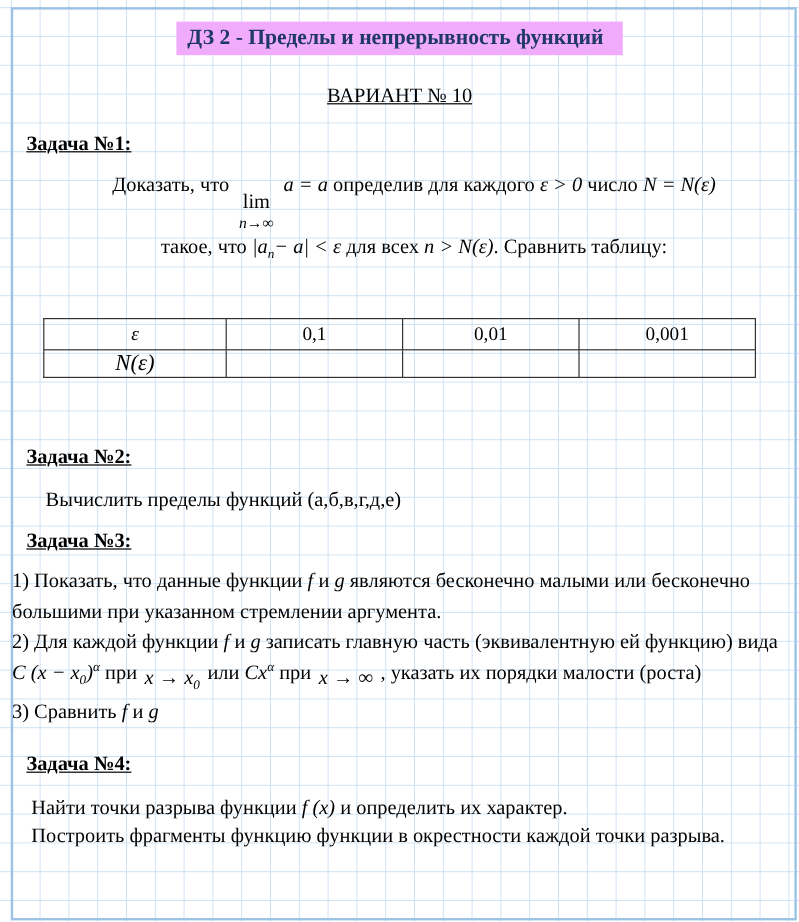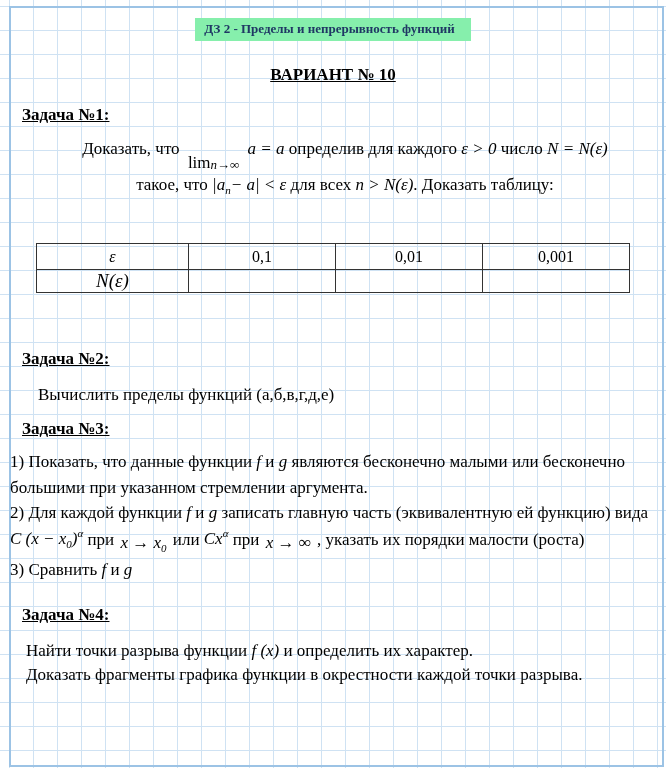--- a/index.html
+++ b/index.html
@@ -20,28 +20,28 @@
   .frame{
     position:absolute; left:9px; top:6px; right:2px; bottom:1px;
     border:2px solid #9cc3e5;
     pointer-events:none;
   }
   .content{ position:relative; padding:18px 10px 0 10px; }
 
   .title-row{ text-align:center; }
   .title-hl{
     display:inline-block;
-    background:#86efac;
+    background:#f0abfc;
     color:#1f3864;
     font-weight:bold;
-    font-size:13px;
+    font-size:18px;
     padding:3px 16px 4px 9px;
   }
   .variant{
-    text-align:center; font-weight:bold; font-size:17px;
+    text-align:center; font-weight:normal; font-size:17px;
     text-decoration:underline; margin-top:24px;
   }
   .task-h{
     font-weight:bold; font-size:17px; text-decoration:underline;
     margin-left:12px;
   }
   .h1{ margin-top:20px; }
   .h2{ margin-top:56px;text-decoration:underline; }
   .h3{ margin-top:14px; }
   .h4{ margin-top:22px; }
@@ -49,21 +49,21 @@
   .para{ margin-left:24px; line-height:1.45;text-align:center; }
   .line1{ margin-top:12px; }
   .line2{ margin-top:2px; }
 
   .mi{ font-style:italic; }
   sub{ font-size:11px; font-style:italic; }
   sup{ font-size:11px; font-style:italic; }
   .low{ display:inline-block; vertical-align:-4px; margin:0 2px; }
 
   .lim{
-    display:inline-flex; flex-direction:row; align-items:center;
+    display:inline-flex; flex-direction:column; align-items:center;
     vertical-align:-14px; line-height:1; margin:0 4px;
   }
   .lim-top{ font-size:17px; }
   .lim-bot{ font-size:13px; font-style:italic; margin-top:3px; }
 
   table.eps-table{
     border-collapse:collapse;
     margin:44px 0 0 26px;
     width:594px;
     table-layout:fixed;
@@ -113,21 +113,21 @@
     <span>определив для каждого</span>
     <span class="mi">ε &gt; 0</span>
     <span>число</span>
     <span class="mi">N = N(ε)</span>
   </div>
 
   <div class="para line2">
     <span>такое, что</span>
     <span class="mi"><span>|a</span><sub>n</sub><span>− a| &lt; ε</span></span>
     <span>для всех</span>
-    <span class="mi">n &gt; N(ε)</span><span>. Доказать таблицу:</span>
+    <span class="mi">n &gt; N(ε)</span><span>. Сравнить таблицу:</span>
   </div>
 
   <table class="eps-table">
     <tbody>
         <tr>
       <td class="col0 mi">ε</td>
       <td>0,1</td>
       <td>0,01</td>
       <td>0,001</td>
     </tr>
@@ -176,15 +176,15 @@
     </p>
   </div>
 
   <div class="task-h h4">Задача №4:</div>
 
   <div class="t4p">
     <span>Найти точки разрыва функции</span>
     <span class="mi">f (x)</span>
     <span>и определить их характер.</span>
   </div>
-  <div class="t4p t4p2">Доказать фрагменты графика функции в окрестности каждой точки разрыва.</div>
+  <div class="t4p t4p2">Построить фрагменты функцию функции в окрестности каждой точки разрыва.</div>
 
 </div>
 
 </body></html>

